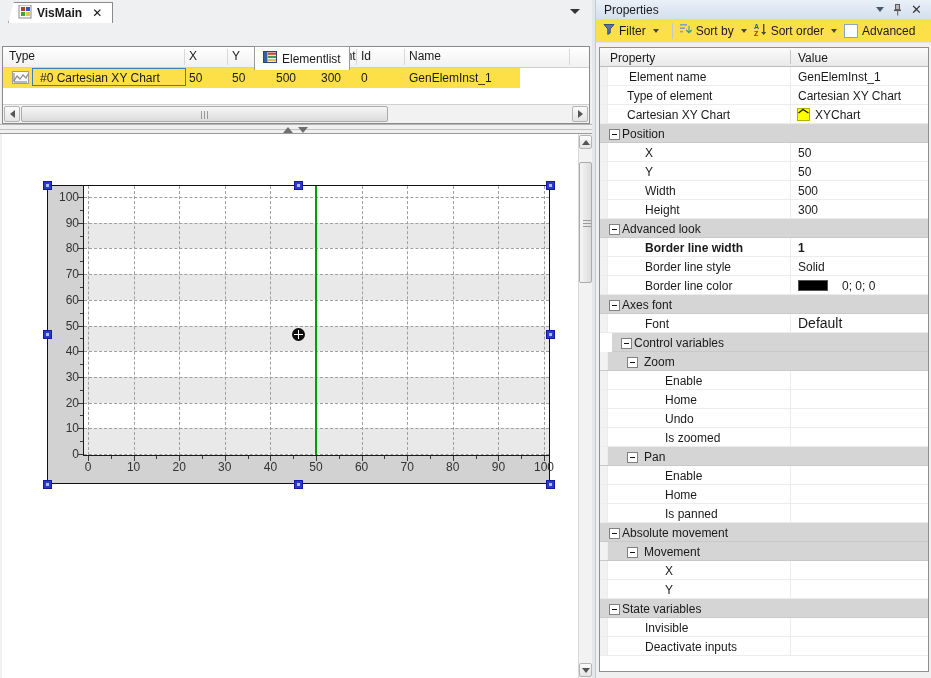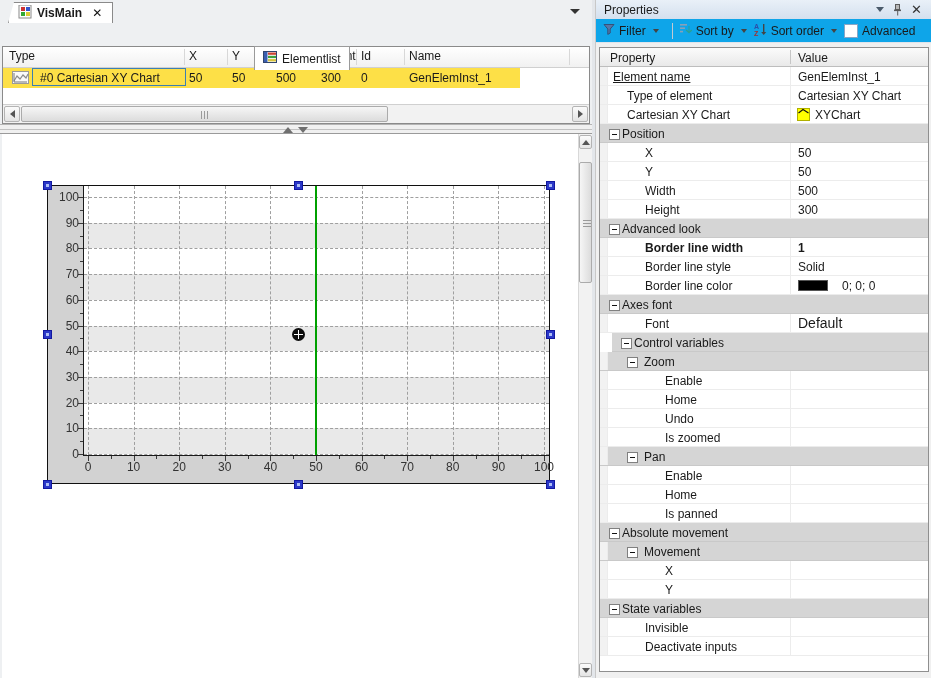--- a/index.html
+++ b/index.html
@@ -86,21 +86,21 @@
   #props-splitter{position:absolute;left:592px;top:0;width:3px;height:678px;background:#e3e6ea;}
 
   
   #props{position:absolute;left:595px;top:0;width:336px;height:678px;background:#f0f0f0;border-left:1px solid #c8c8c8;box-sizing:border-box;}
   #props-titlebar{position:absolute;left:0;top:0;width:100%;height:19px;background:linear-gradient(#e9f0f8,#d4e0ee);
                   display:flex;align-items:center;padding-left:8px;box-sizing:border-box;}
   #props-titlebar .spacer{flex:1;}
   .tb-ic{margin-right:9px;display:flex;align-items:center;}
   .menu-arrow{width:0;height:0;border-left:4px solid transparent;border-right:4px solid transparent;border-top:5px solid #4a5a6a;}
   .closex{font-size:13px;font-weight:bold;color:#333;line-height:11px;}
-  #props-toolbar{position:absolute;left:0;top:19px;width:100%;height:24px;background:#0ea5e9;
+  #props-toolbar{position:absolute;left:0;top:19px;width:100%;height:24px;background:#fde047;
                  display:flex;align-items:center;padding-left:7px;box-sizing:border-box;border-bottom:1px solid #e0e4ea;}
   .tool{display:flex;align-items:center;margin-right:4px;}
   .tool .lbl{margin:0 4px;}
   .dd{width:0;height:0;border-left:3px solid transparent;border-right:3px solid transparent;border-top:4px solid #444;margin:0 3px;}
   .tsep{width:1px;height:16px;background:#c3c9d2;margin:0 6px;}
   .checkbox{width:12px;height:12px;background:#fff;border:1px solid #89a6c6;box-sizing:content-box;}
 
   
   #propgrid{position:absolute;left:3px;top:47px;width:330px;height:625px;background:#fff;
             border:1px solid #8f8f8f;box-sizing:border-box;overflow:hidden;}
@@ -422,21 +422,21 @@
   <div id="propgrid">
     <div id="pg-head">
       <span class="plabel" style="left:10px;">Property</span>
       <span class="plabel" style="left:198px;">Value</span>
       <span class="hsepv"></span>
     </div>
     <div id="pg-rows">
         <div class="pgrow " style="top: 19px;">
           <div class="margin"></div>
           <div class="vdiv"></div>
-          <div class="plabel" style="left: 13px; text-decoration: underline;">Element name</div>
+          <div class="plabel" style="left: 29px;">Element name</div>
           <div class="pvalue">GenElemInst_1</div>
         </div>
         <div class="pgrow " style="top: 38px;">
           <div class="margin"></div>
           <div class="vdiv"></div>
           <div class="plabel" style="left: 27px;">Type of element</div>
           <div class="pvalue">Cartesian XY Chart</div>
         </div>
         <div class="pgrow " style="top: 57px;">
           <div class="margin"></div>

